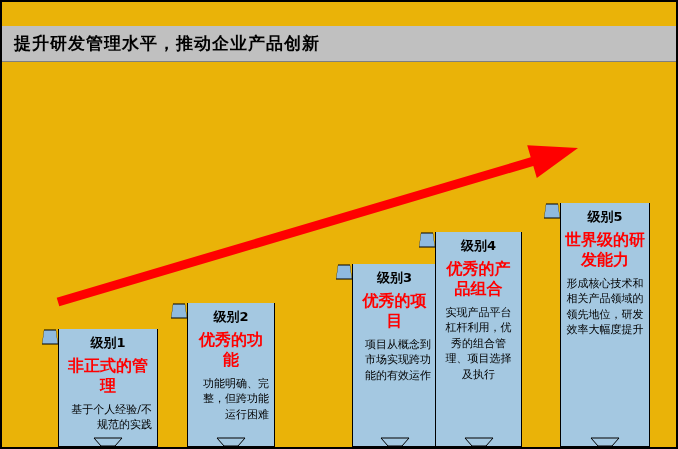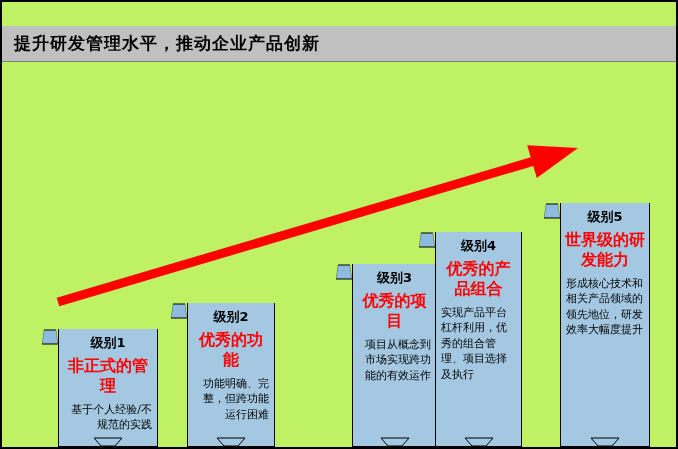--- a/index.html
+++ b/index.html
@@ -2,21 +2,21 @@
 <html style="--accent-arrow: #FF0000; --subtitle-red: #FF0000; --pillar-fill: #A4C8E1; --pillar-top-fill: #8FBADF; --header-bg: #C0C0C0;"><head>
 <meta charset="utf-8">
 <style>
   html,body { margin:0; padding:0; background:#e8e8e8; font-family:"DejaVu Sans","Liberation Sans",sans-serif; }
 
   .slide {
     position:relative;
     width:678px; height:449px;
     box-sizing:border-box;
     border:2px solid #000;
-    background:#bef264;
+    background:#eab308;
     overflow:hidden;
   }
 
   
   .header-band {
     position:absolute;
     top:24px; left:0; right:0; height:35px;
     background:var(--header-bg,#C0C0C0);
     border-bottom:1px solid #7f7f7f;
   }
@@ -64,21 +64,21 @@
     font-size:16px; font-weight:bold;
     color:var(--subtitle-red,#FF0000);
     text-align:center; margin-top:4px; padding:0 4px;
     line-height:1.25;
   }
   .level-desc {
     font-size:11px; color:#000;
     text-align:right; line-height:1.4;
     padding:6px 5px 0 5px;
   }
-  .level-desc.align-left { text-align:left; }
+  .level-desc.align-left { text-align:center; }
 
   .pillar-base-svg {
     position:absolute;
     bottom:-1px; left:50%;
     transform:translateX(-50%);
     display:block;
   }
   .base-face { fill:var(--pillar-fill,#A4C8E1); stroke:#000; stroke-width:1; }
 </style>
 </head>

